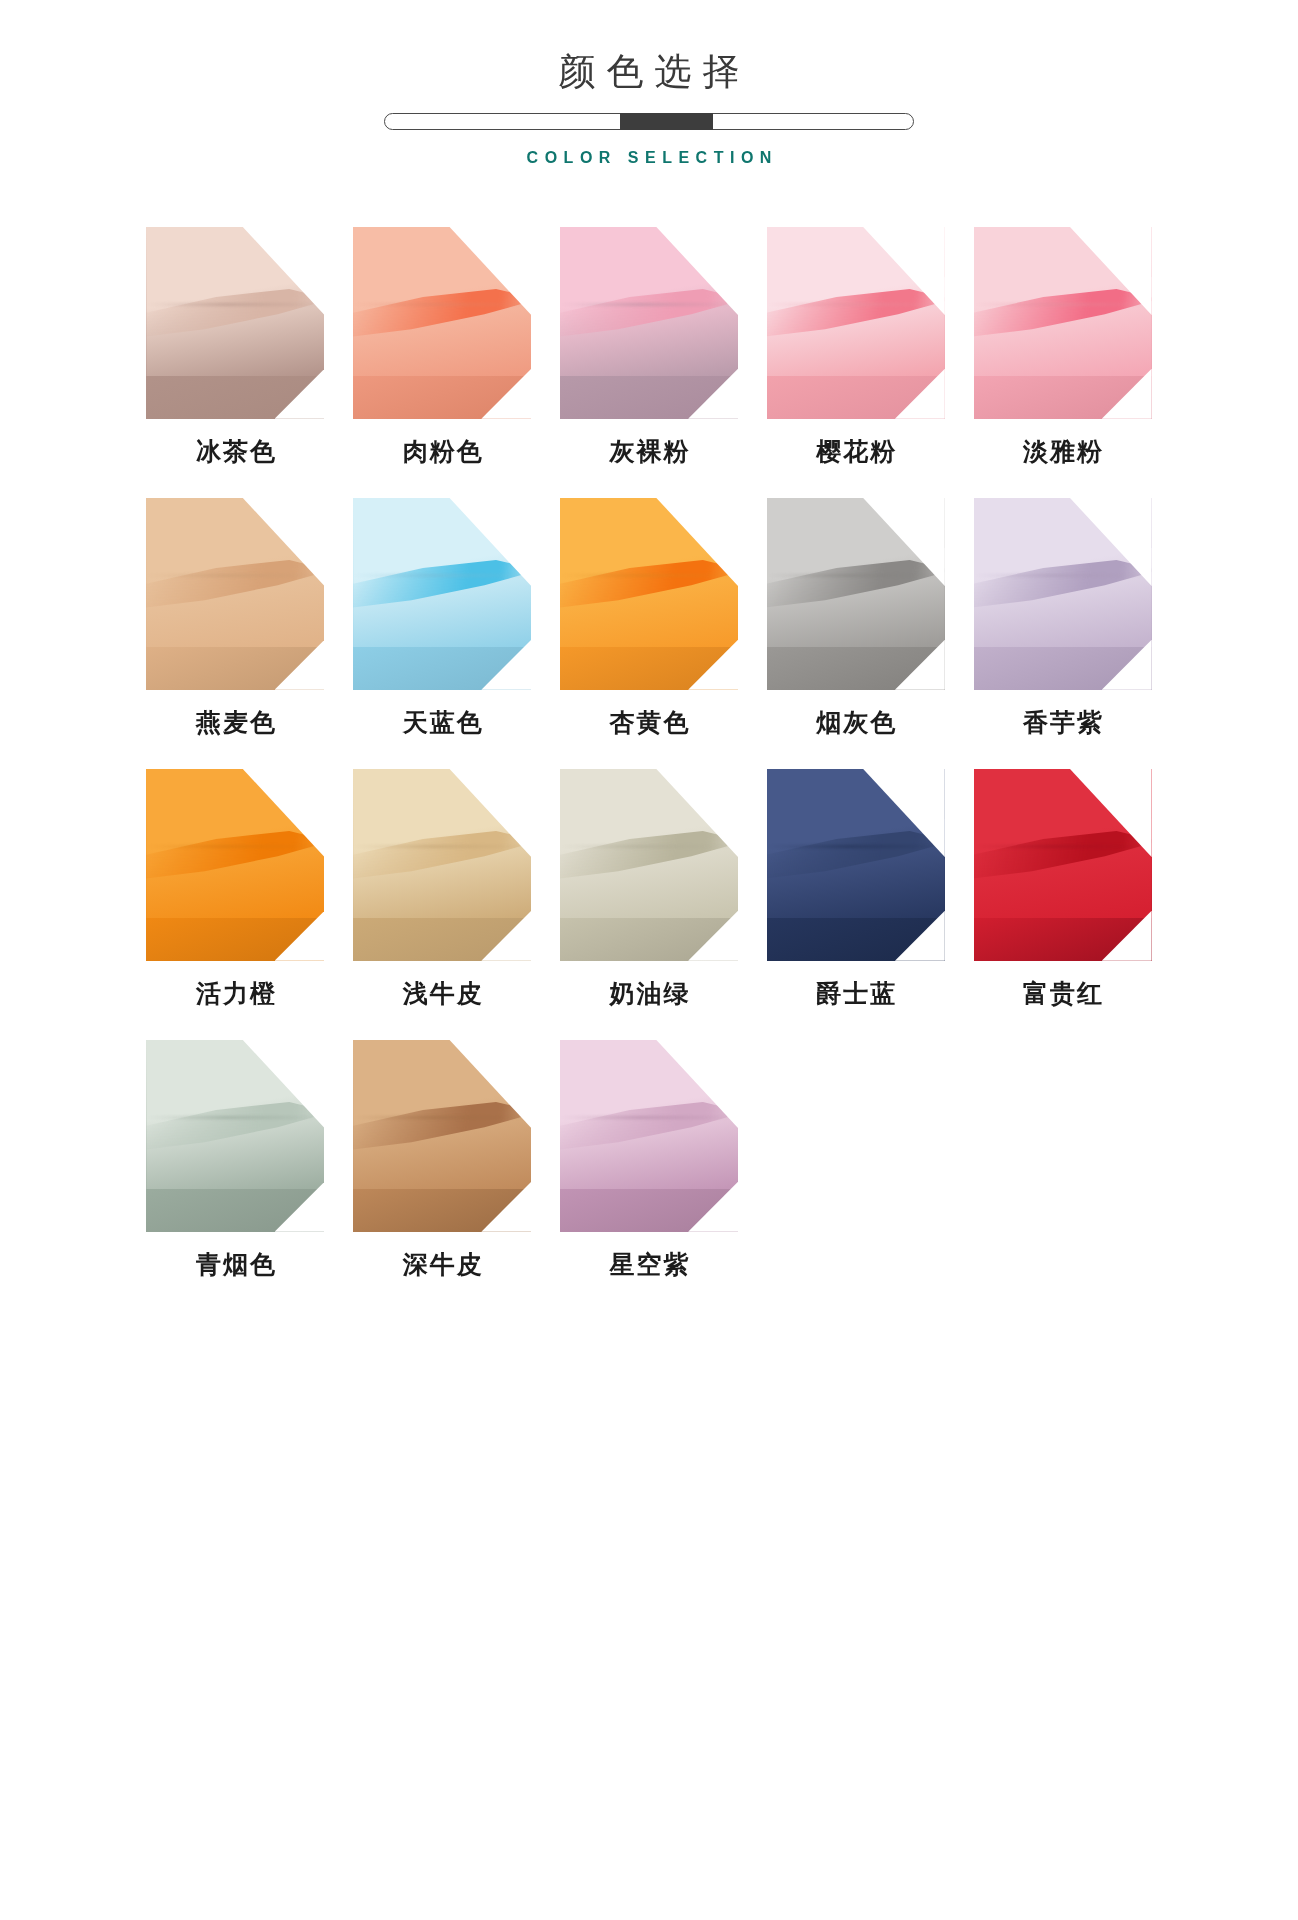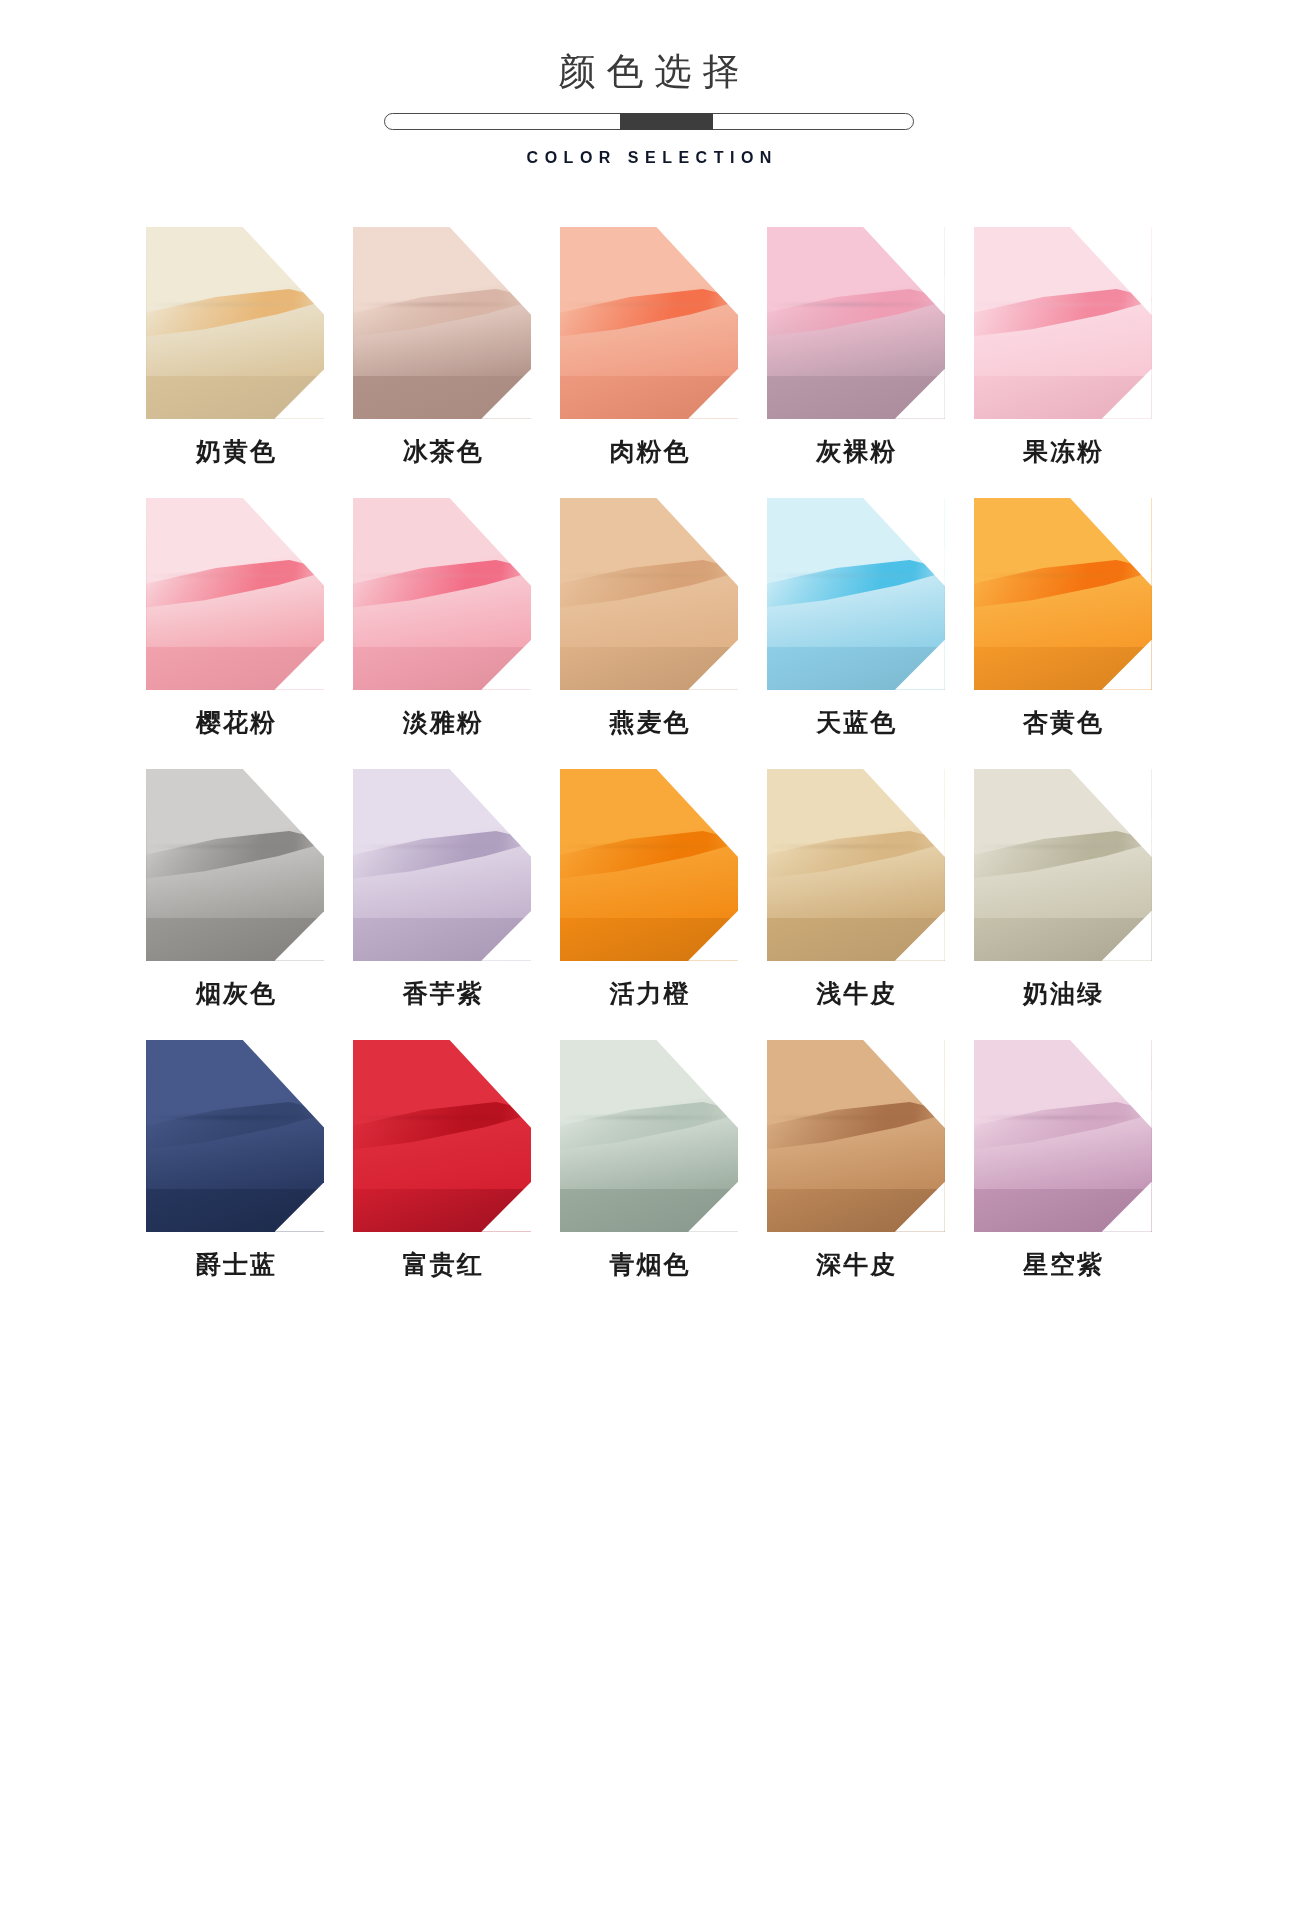--- a/index.html
+++ b/index.html
@@ -150,35 +150,24 @@
 </style>
 </head>
 <body>
 
 <div class="header">
   <div class="header-title" style="color: rgb(58, 58, 58);">颜色选择</div>
   <div class="header-bar-wrap">
     <div class="header-bar" style="border-color: rgb(74, 74, 74);"></div>
     <div class="header-bar-fill" style="background: rgb(61, 61, 61);"></div>
   </div>
-  <div class="header-sub" style="color: #0f172a; text-align: center;">COLOR SELECTION</div>
+  <div class="header-sub" style="color: #0f766e; text-align: center;">COLOR SELECTION</div>
 </div>
 
 <div class="grid">
-    <div class="cell">
-      <div class="swatch">
-        <div class="base" style="background: linear-gradient(160deg, rgb(239, 233, 214) 0%, rgb(217, 195, 154) 55%, rgb(201, 181, 143) 100%);"></div>
-        <div class="leaf" style="background: linear-gradient(170deg, rgb(239, 233, 214) 0%, rgb(239, 233, 214) 45%, rgb(217, 195, 154) 100%); clip-path: polygon(0px 0px, 74% 0px, 100% 34%, 100% 100%, 0px 100%);"></div>
-        <div class="curl" style="background: linear-gradient(100deg, rgba(255, 255, 255, 0) 0%, rgb(232, 183, 119) 62%, rgb(232, 183, 119) 78%, rgba(255, 255, 255, 0) 100%); clip-path: polygon(0px 52%, 40% 22%, 78% 8%, 100% 26%, 72% 52%, 34% 78%, 0px 92%);"></div>
-        <div class="crease" style="background: linear-gradient(90deg, rgba(255, 255, 255, 0) 0%, rgb(201, 181, 143) 45%, rgba(255, 255, 255, 0) 100%);"></div>
-        <div class="corner" style="clip-path: polygon(100% 0px, 100% 100%, 0px 0px);"></div>
-        <div class="corner-b" style="clip-path: polygon(100% 0px, 100% 100%, 0px 100%);"></div>
-      </div>
-      <div class="label">奶黄色</div>
-    </div>
     <div class="cell">
       <div class="swatch">
         <div class="base" style="background: linear-gradient(160deg, rgb(240, 217, 206) 0%, rgb(178, 147, 138) 55%, rgb(169, 138, 128) 100%);"></div>
         <div class="leaf" style="background: linear-gradient(170deg, rgb(240, 217, 206) 0%, rgb(240, 217, 206) 45%, rgb(178, 147, 138) 100%); clip-path: polygon(0px 0px, 74% 0px, 100% 34%, 100% 100%, 0px 100%);"></div>
         <div class="curl" style="background: linear-gradient(100deg, rgba(255, 255, 255, 0) 0%, rgb(216, 181, 166) 62%, rgb(216, 181, 166) 78%, rgba(255, 255, 255, 0) 100%); clip-path: polygon(0px 52%, 40% 22%, 78% 8%, 100% 26%, 72% 52%, 34% 78%, 0px 92%);"></div>
         <div class="crease" style="background: linear-gradient(90deg, rgba(255, 255, 255, 0) 0%, rgb(169, 138, 128) 45%, rgba(255, 255, 255, 0) 100%);"></div>
         <div class="corner" style="clip-path: polygon(100% 0px, 100% 100%, 0px 0px);"></div>
         <div class="corner-b" style="clip-path: polygon(100% 0px, 100% 100%, 0px 100%);"></div>
       </div>
       <div class="label">冰茶色</div>
@@ -200,31 +189,20 @@
         <div class="leaf" style="background: linear-gradient(170deg, rgb(247, 198, 214) 0%, rgb(247, 198, 214) 45%, rgb(184, 154, 170) 100%); clip-path: polygon(0px 0px, 74% 0px, 100% 34%, 100% 100%, 0px 100%);"></div>
         <div class="curl" style="background: linear-gradient(100deg, rgba(255, 255, 255, 0) 0%, rgb(239, 157, 180) 62%, rgb(239, 157, 180) 78%, rgba(255, 255, 255, 0) 100%); clip-path: polygon(0px 52%, 40% 22%, 78% 8%, 100% 26%, 72% 52%, 34% 78%, 0px 92%);"></div>
         <div class="crease" style="background: linear-gradient(90deg, rgba(255, 255, 255, 0) 0%, rgb(169, 139, 156) 45%, rgba(255, 255, 255, 0) 100%);"></div>
         <div class="corner" style="clip-path: polygon(100% 0px, 100% 100%, 0px 0px);"></div>
         <div class="corner-b" style="clip-path: polygon(100% 0px, 100% 100%, 0px 100%);"></div>
       </div>
       <div class="label">灰裸粉</div>
     </div>
     <div class="cell">
       <div class="swatch">
-        <div class="base" style="background: linear-gradient(160deg, rgb(251, 221, 230) 0%, rgb(248, 200, 212) 55%, rgb(232, 174, 189) 100%);"></div>
-        <div class="leaf" style="background: linear-gradient(170deg, rgb(251, 221, 230) 0%, rgb(251, 221, 230) 45%, rgb(248, 200, 212) 100%); clip-path: polygon(0px 0px, 74% 0px, 100% 34%, 100% 100%, 0px 100%);"></div>
-        <div class="curl" style="background: linear-gradient(100deg, rgba(255, 255, 255, 0) 0%, rgb(243, 137, 159) 62%, rgb(243, 137, 159) 78%, rgba(255, 255, 255, 0) 100%); clip-path: polygon(0px 52%, 40% 22%, 78% 8%, 100% 26%, 72% 52%, 34% 78%, 0px 92%);"></div>
-        <div class="crease" style="background: linear-gradient(90deg, rgba(255, 255, 255, 0) 0%, rgb(232, 174, 189) 45%, rgba(255, 255, 255, 0) 100%);"></div>
-        <div class="corner" style="clip-path: polygon(100% 0px, 100% 100%, 0px 0px);"></div>
-        <div class="corner-b" style="clip-path: polygon(100% 0px, 100% 100%, 0px 100%);"></div>
-      </div>
-      <div class="label">果冻粉</div>
-    </div>
-    <div class="cell">
-      <div class="swatch">
         <div class="base" style="background: linear-gradient(160deg, rgb(250, 223, 229) 0%, rgb(243, 163, 173) 55%, rgb(227, 145, 158) 100%);"></div>
         <div class="leaf" style="background: linear-gradient(170deg, rgb(250, 223, 229) 0%, rgb(250, 223, 229) 45%, rgb(243, 163, 173) 100%); clip-path: polygon(0px 0px, 74% 0px, 100% 34%, 100% 100%, 0px 100%);"></div>
         <div class="curl" style="background: linear-gradient(100deg, rgba(255, 255, 255, 0) 0%, rgb(242, 120, 139) 62%, rgb(242, 120, 139) 78%, rgba(255, 255, 255, 0) 100%); clip-path: polygon(0px 52%, 40% 22%, 78% 8%, 100% 26%, 72% 52%, 34% 78%, 0px 92%);"></div>
         <div class="crease" style="background: linear-gradient(90deg, rgba(255, 255, 255, 0) 0%, rgb(227, 145, 158) 45%, rgba(255, 255, 255, 0) 100%);"></div>
         <div class="corner" style="clip-path: polygon(100% 0px, 100% 100%, 0px 0px);"></div>
         <div class="corner-b" style="clip-path: polygon(100% 0px, 100% 100%, 0px 100%);"></div>
       </div>
       <div class="label">樱花粉</div>
     </div>
     <div class="cell">

